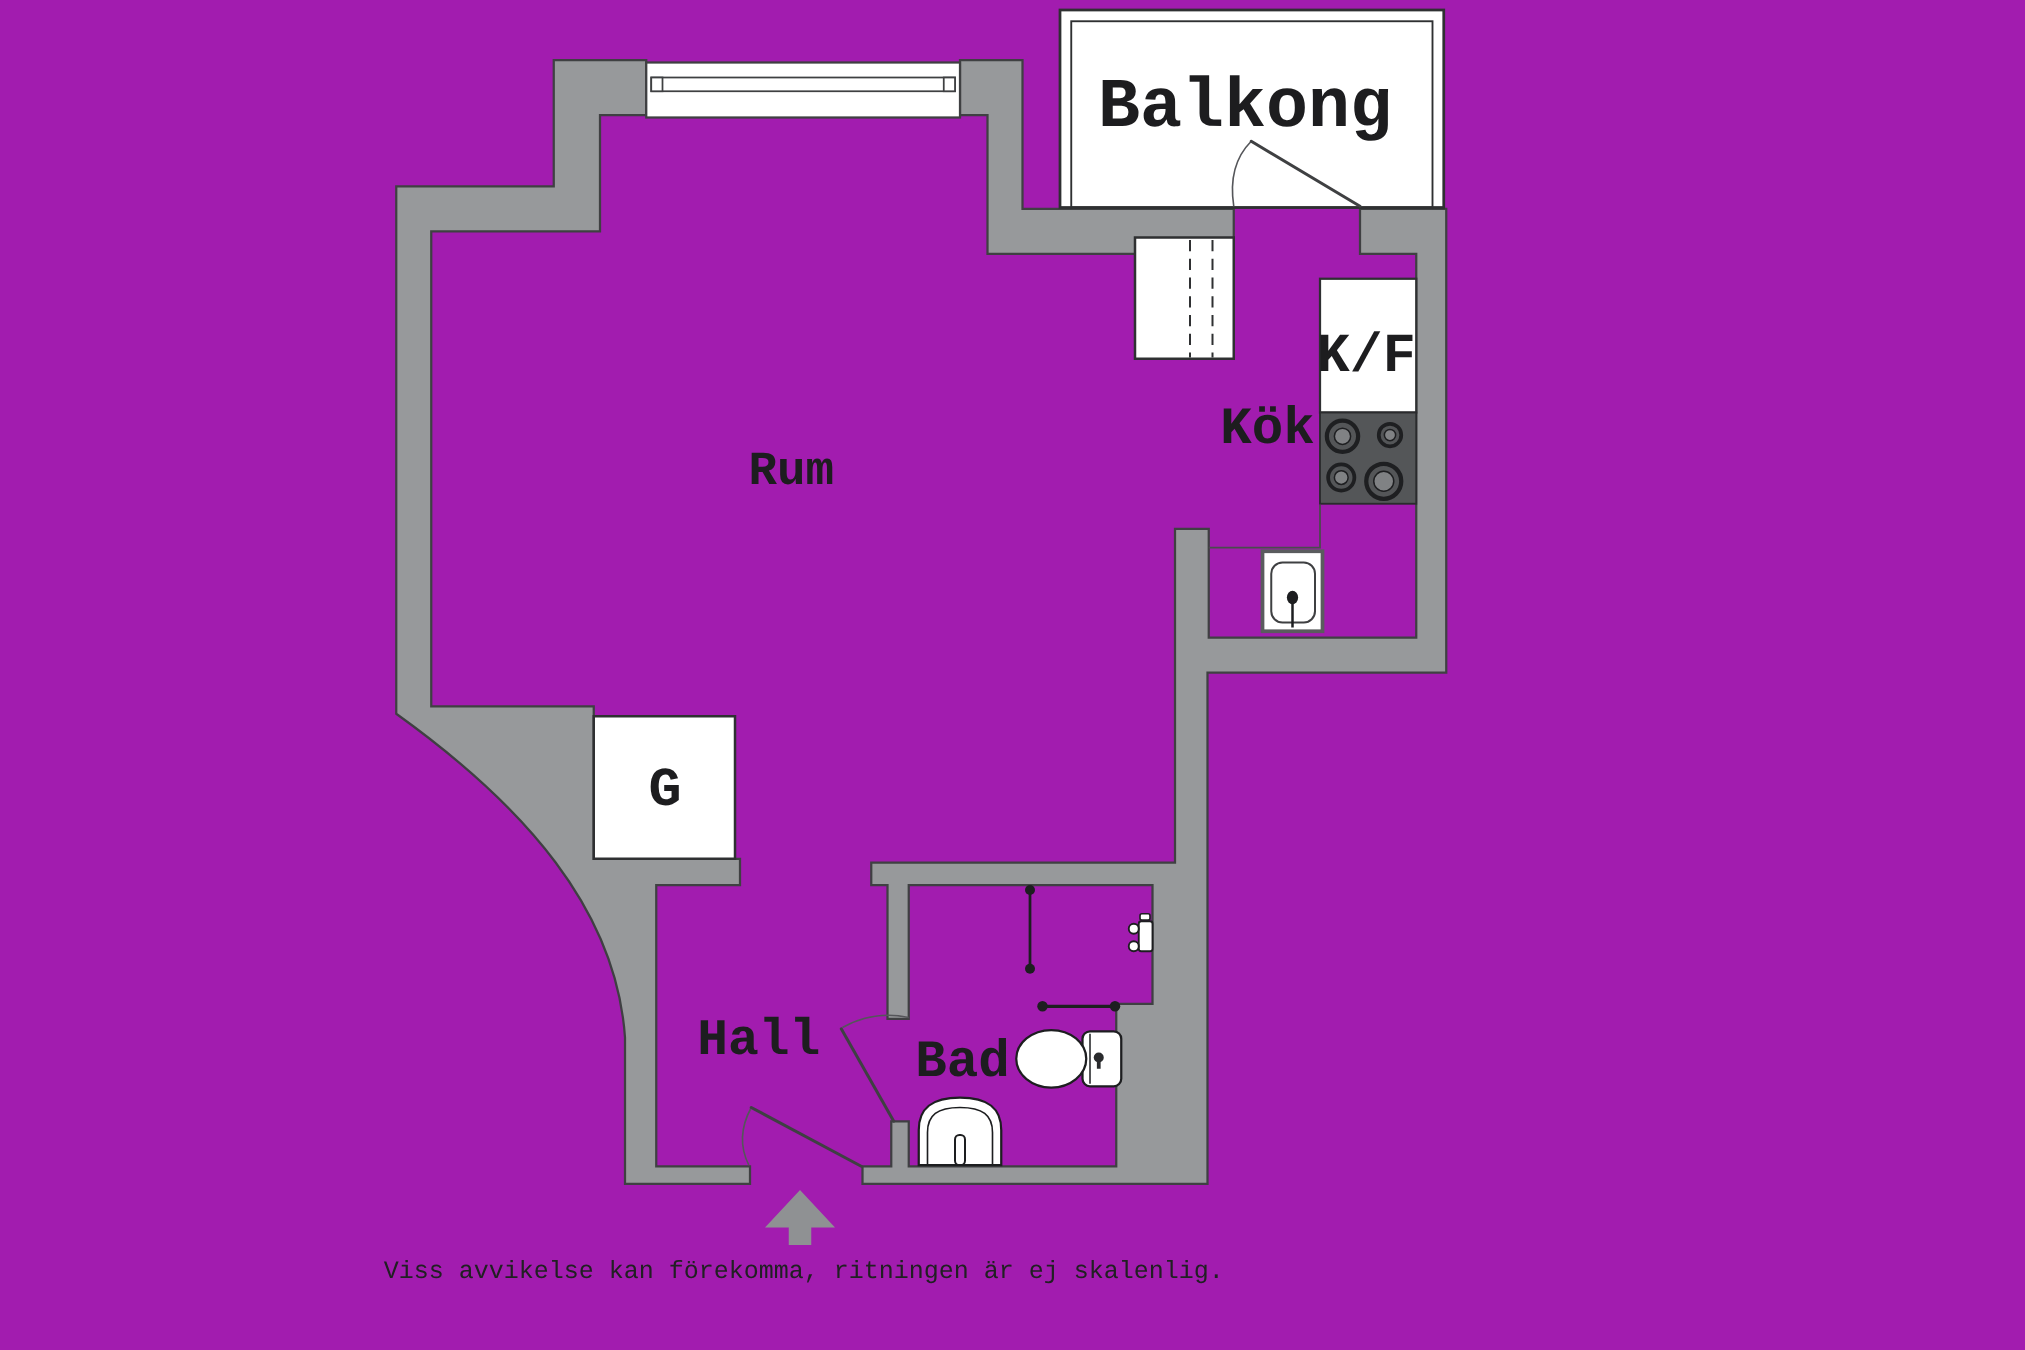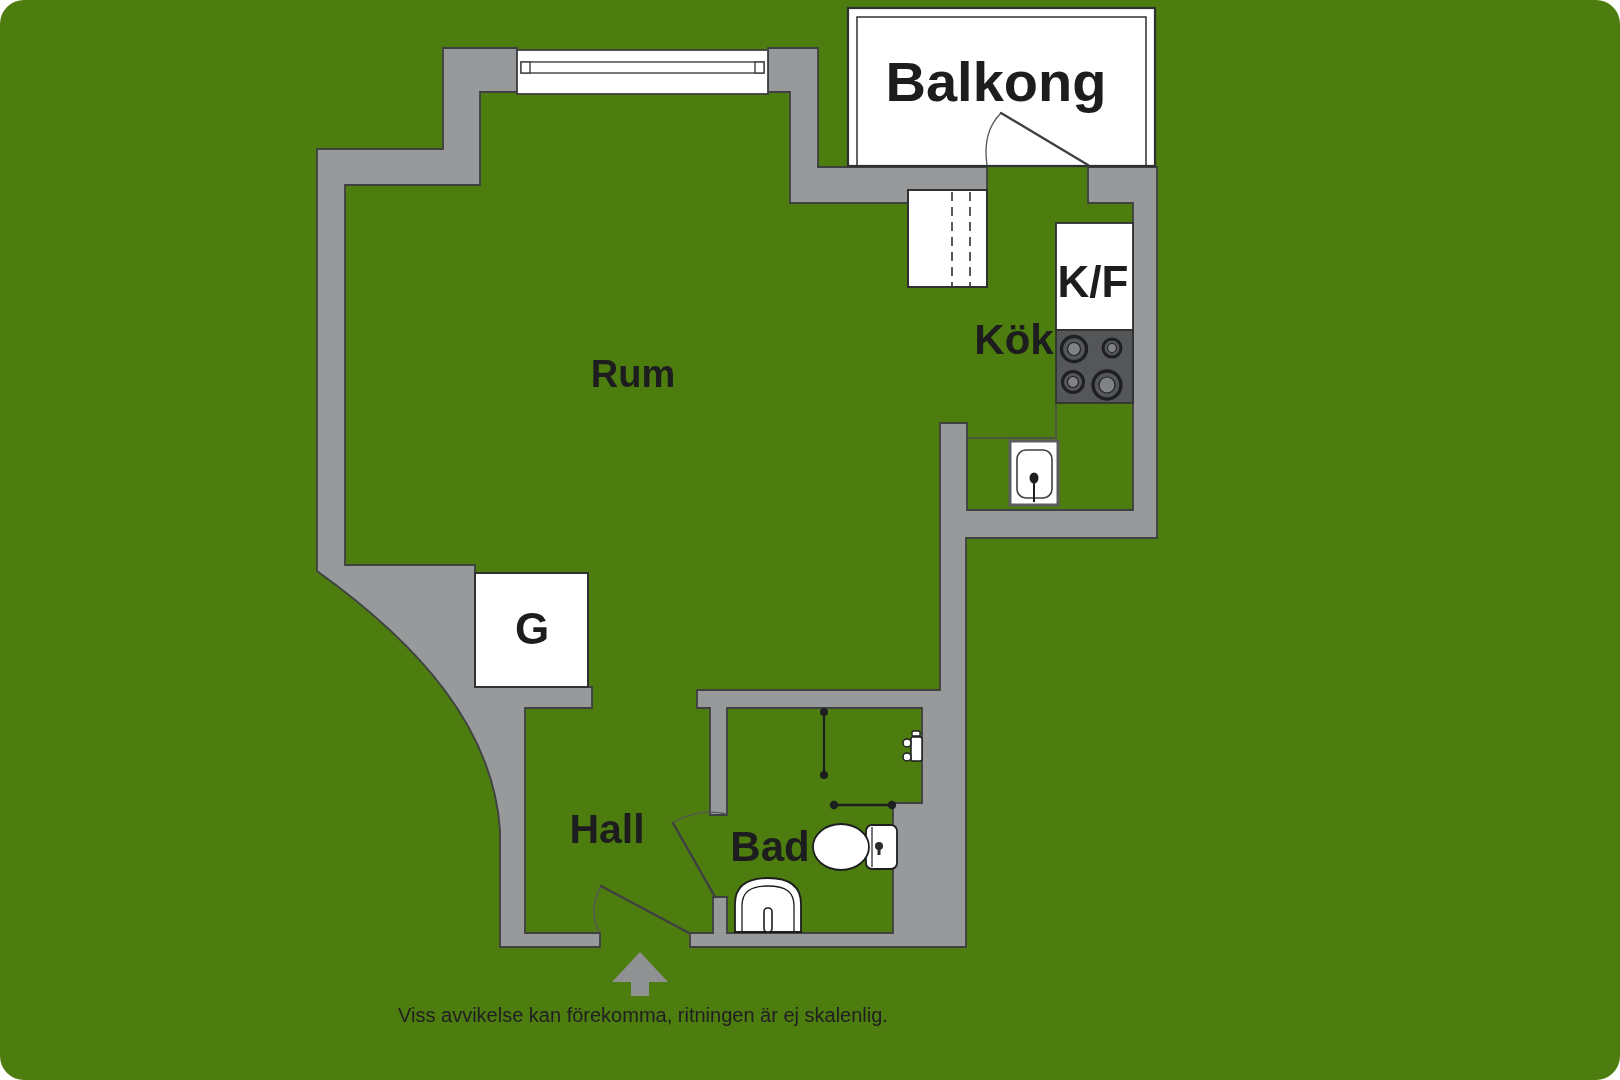--- a/index.html
+++ b/index.html
@@ -1,17 +1,17 @@
 <!DOCTYPE html>
 <html><head>
 <meta charset="utf-8">
 <style>
   html,body{margin:0;padding:0;background:#ffffff;}
-  .canvas{position:relative;width:1620px;height:1080px;background:#4d7c0f;overflow:hidden;
-          font-family:Liberation Sans, sans-serif;border-radius:24px;}
+  .canvas{position:relative;width:1620px;height:1080px;background:#a21caf;overflow:hidden;
+          font-family:Liberation Mono, monospace;}
   svg{position:absolute;left:0;top:0;}
   .wall{stroke:#3f4042;stroke-width:1.8;stroke-linejoin:miter;}
   .fixture{fill:#ffffff;stroke:#3f4042;stroke-width:1.8;}
   .leaf{stroke:#3f4042;stroke-width:2.4;fill:none;stroke-linecap:round;}
   .swing{stroke:#55565a;stroke-width:1.3;fill:none;}
   .room-label{fill:#1d1d1f;font-weight:600;}
   .caption{fill:#202022;font-weight:400;}
   text{user-select:none;}
 </style>
 </head>

